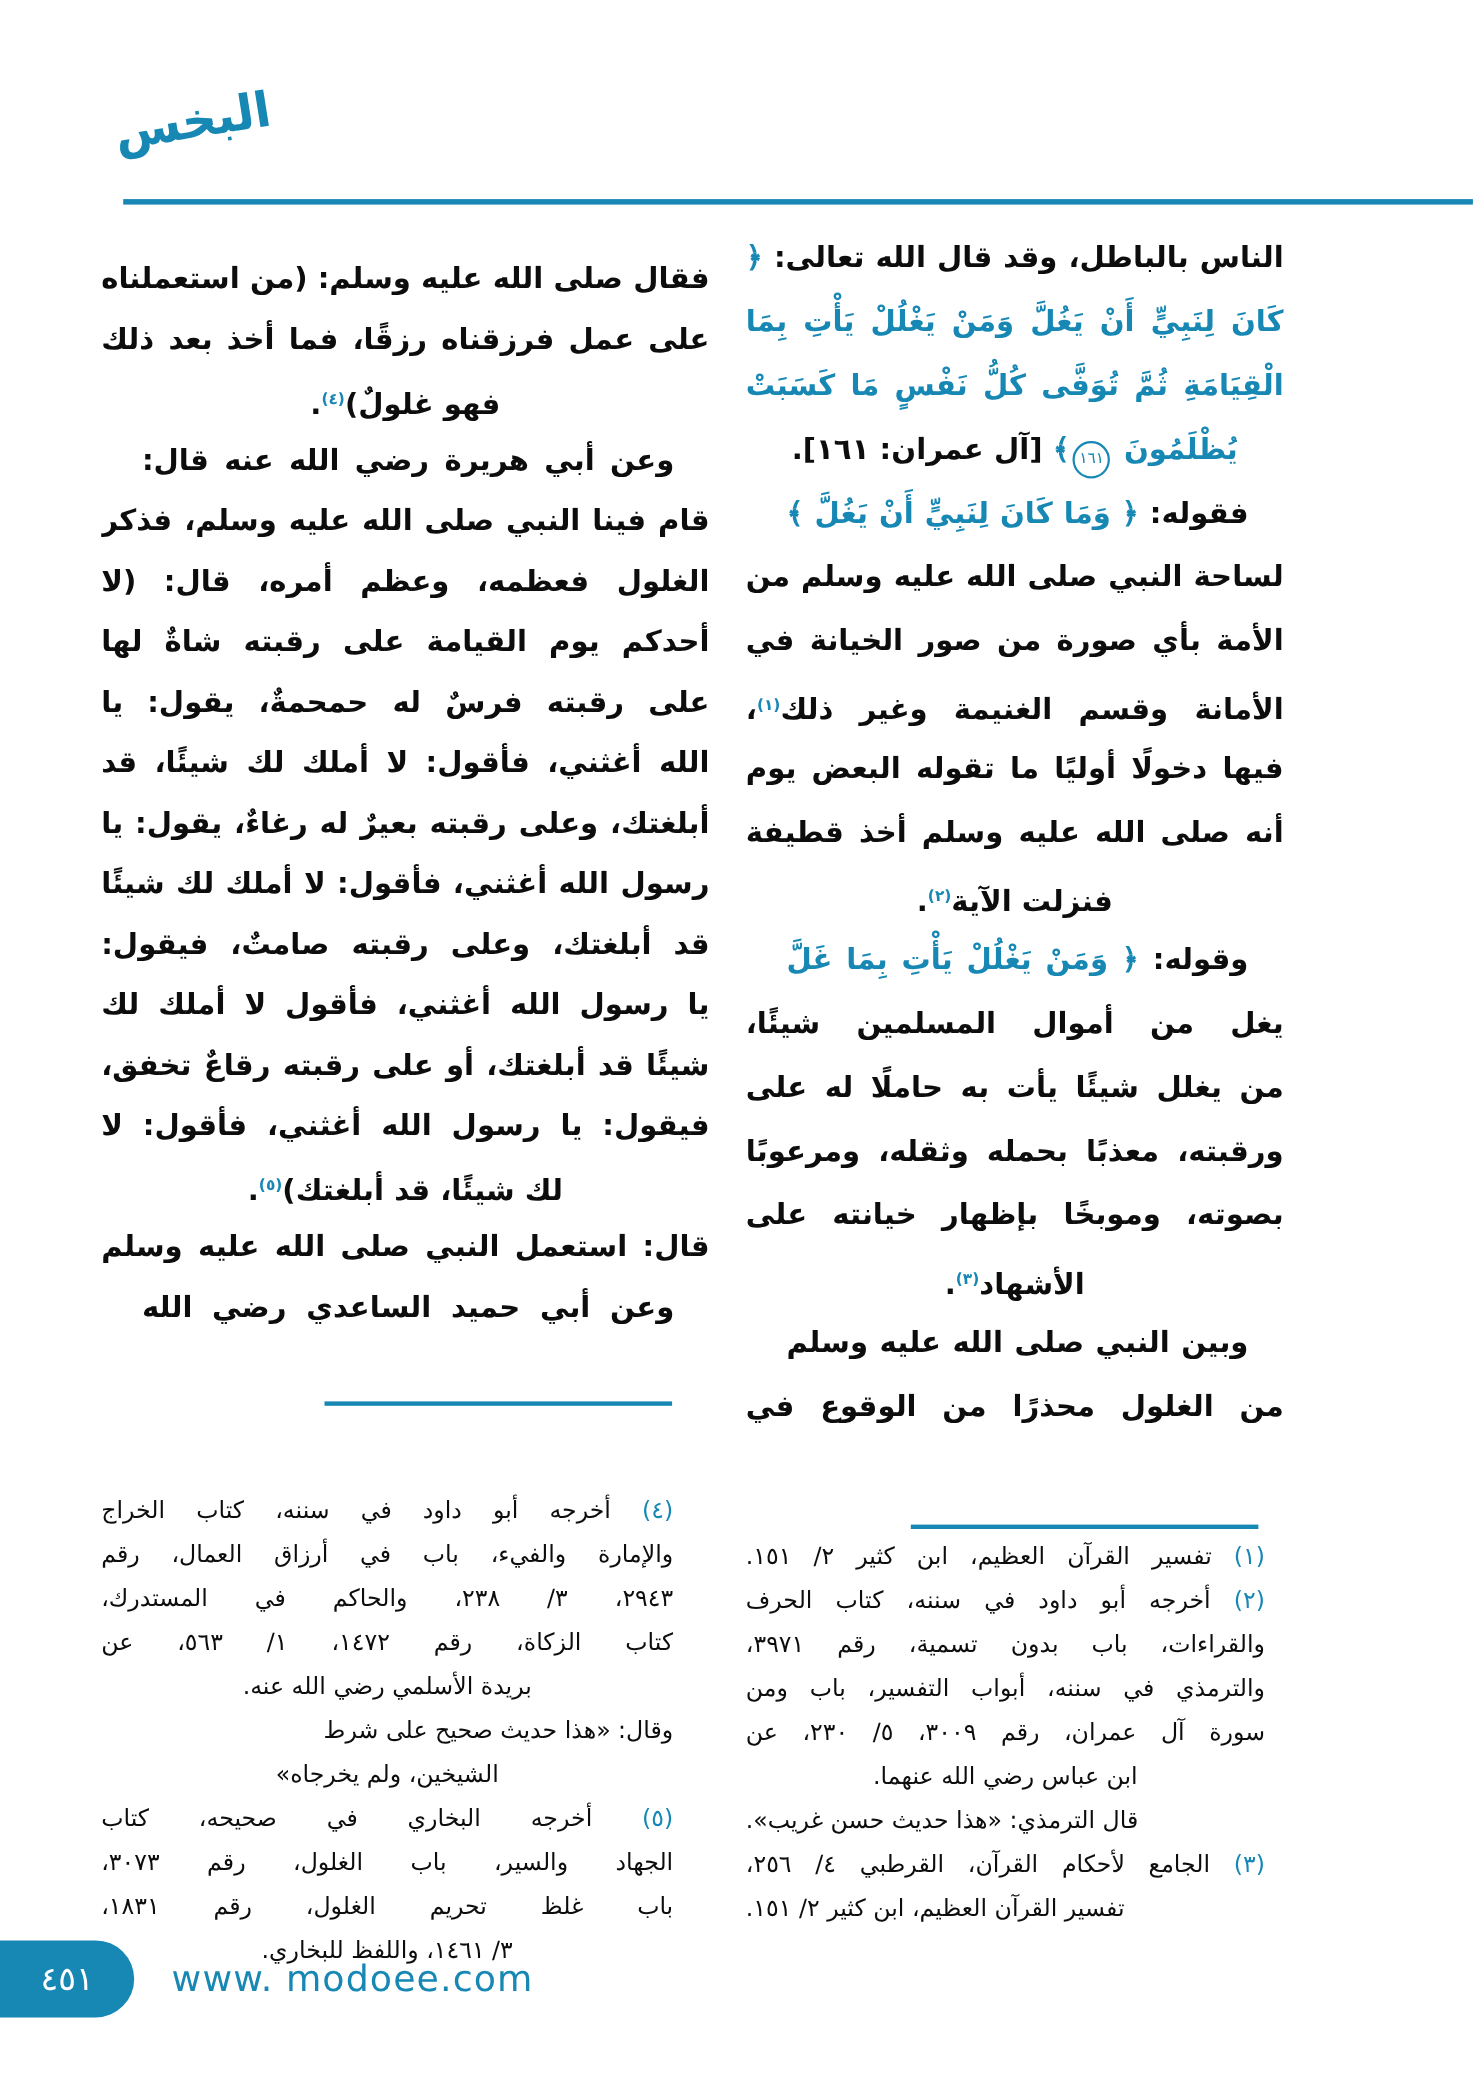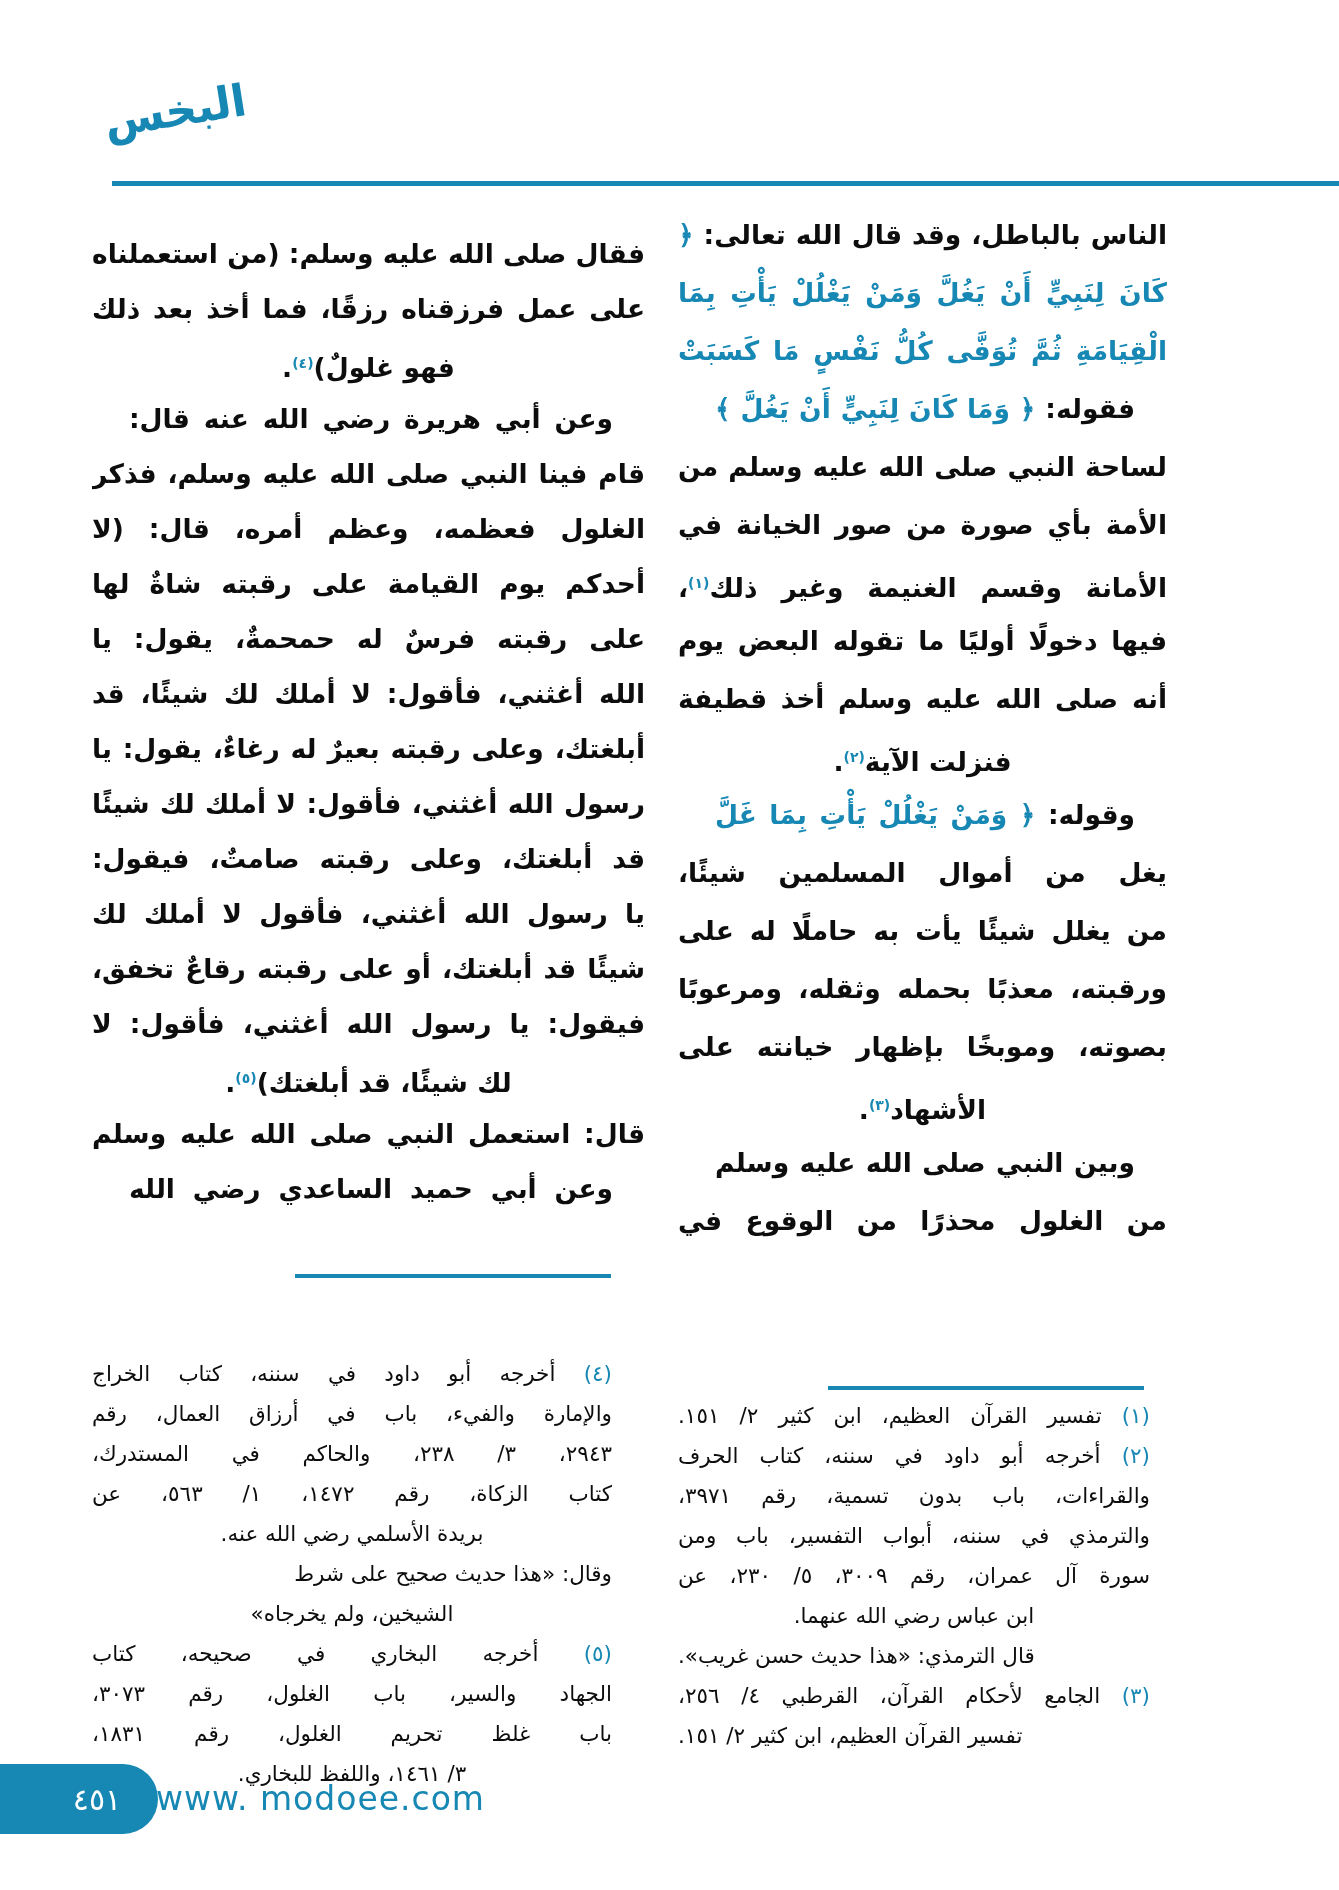--- a/index.html
+++ b/index.html
@@ -39,38 +39,39 @@
   #sep-left{left:295px;top:1274px;width:316px;}
   #sep-right{left:828px;top:1386px;width:316px;}
   .fnotes{position:absolute;direction:rtl;font-size:21.5px;line-height:40px;
     font-weight:normal;color:var(--ink);}
   #fn-left{left:92px;top:1354px;width:520px;}
   #fn-right{left:678px;top:1396px;width:472px;}
   .fnotes .line{height:40px;}
   .badge{
     position:absolute;left:0;top:1764px;width:122px;height:70px;
     background:var(--accent);border-radius:0 36px 36px 0;
-    display:flex;align-items:center;justify-content:center;padding-left:36px;
+    display:flex;align-items:center;justify-content:center;
   }
   .badge span{color:#ffffff;font-size:30px;direction:rtl;}
   .site{
     position:absolute;left:156px;top:1779px;color:var(--accent);
     font-size:33px;letter-spacing:1px;
   }
 </style>
 </head>
 <body>
 
 <div class="callig">البخس</div>
 <div class="header-rule"></div>
 
 <div id="col-right" class="col">
     <div class="line j"><span>الناس بالباطل، وقد قال الله تعالى: </span><span class="q">﴿ وَمَا</span></div>
     <div class="line j"><span class="q">كَانَ لِنَبِيٍّ أَنْ يَغُلَّ وَمَنْ يَغْلُلْ يَأْتِ بِمَا غَلَّ يَوْمَ</span></div>
     <div class="line j"><span class="q">الْقِيَامَةِ ثُمَّ تُوَفَّى كُلُّ نَفْسٍ مَا كَسَبَتْ وَهُمْ لَا</span></div>
+    <div class="line c"><span class="q">يُظْلَمُونَ </span><span class="ayah-mark">١٦١</span><span class="q">﴾ </span><span>[آل عمران: ١٦١].</span></div>
     <div class="line j ind"><span>فقوله: </span><span class="q">﴿ وَمَا كَانَ لِنَبِيٍّ أَنْ يَغُلَّ ﴾</span></div>
     <div class="line j"><span>لساحة النبي صلى الله عليه وسلم من خيانة</span></div>
     <div class="line j"><span>الأمة بأي صورة من صور الخيانة في أداء</span></div>
     <div class="line j"><span>الأمانة وقسم الغنيمة وغير ذلك</span><span class="fref">(١)</span><span>، ويدخل</span></div>
     <div class="line j"><span>فيها دخولًا أوليًا ما تقوله البعض يوم بدر من</span></div>
     <div class="line j"><span>أنه صلى الله عليه وسلم أخذ قطيفة حمراء،</span></div>
     <div class="line c"><span>فنزلت الآية</span><span class="fref">(٢)</span><span>.</span></div>
     <div class="line j ind"><span>وقوله: </span><span class="q">﴿ وَمَنْ يَغْلُلْ يَأْتِ بِمَا غَلَّ يَوْمَ</span></div>
     <div class="line j"><span>يغل من أموال المسلمين شيئًا، والمعنى:</span></div>
     <div class="line j"><span>من يغلل شيئًا يأت به حاملًا له على ظهره</span></div>

